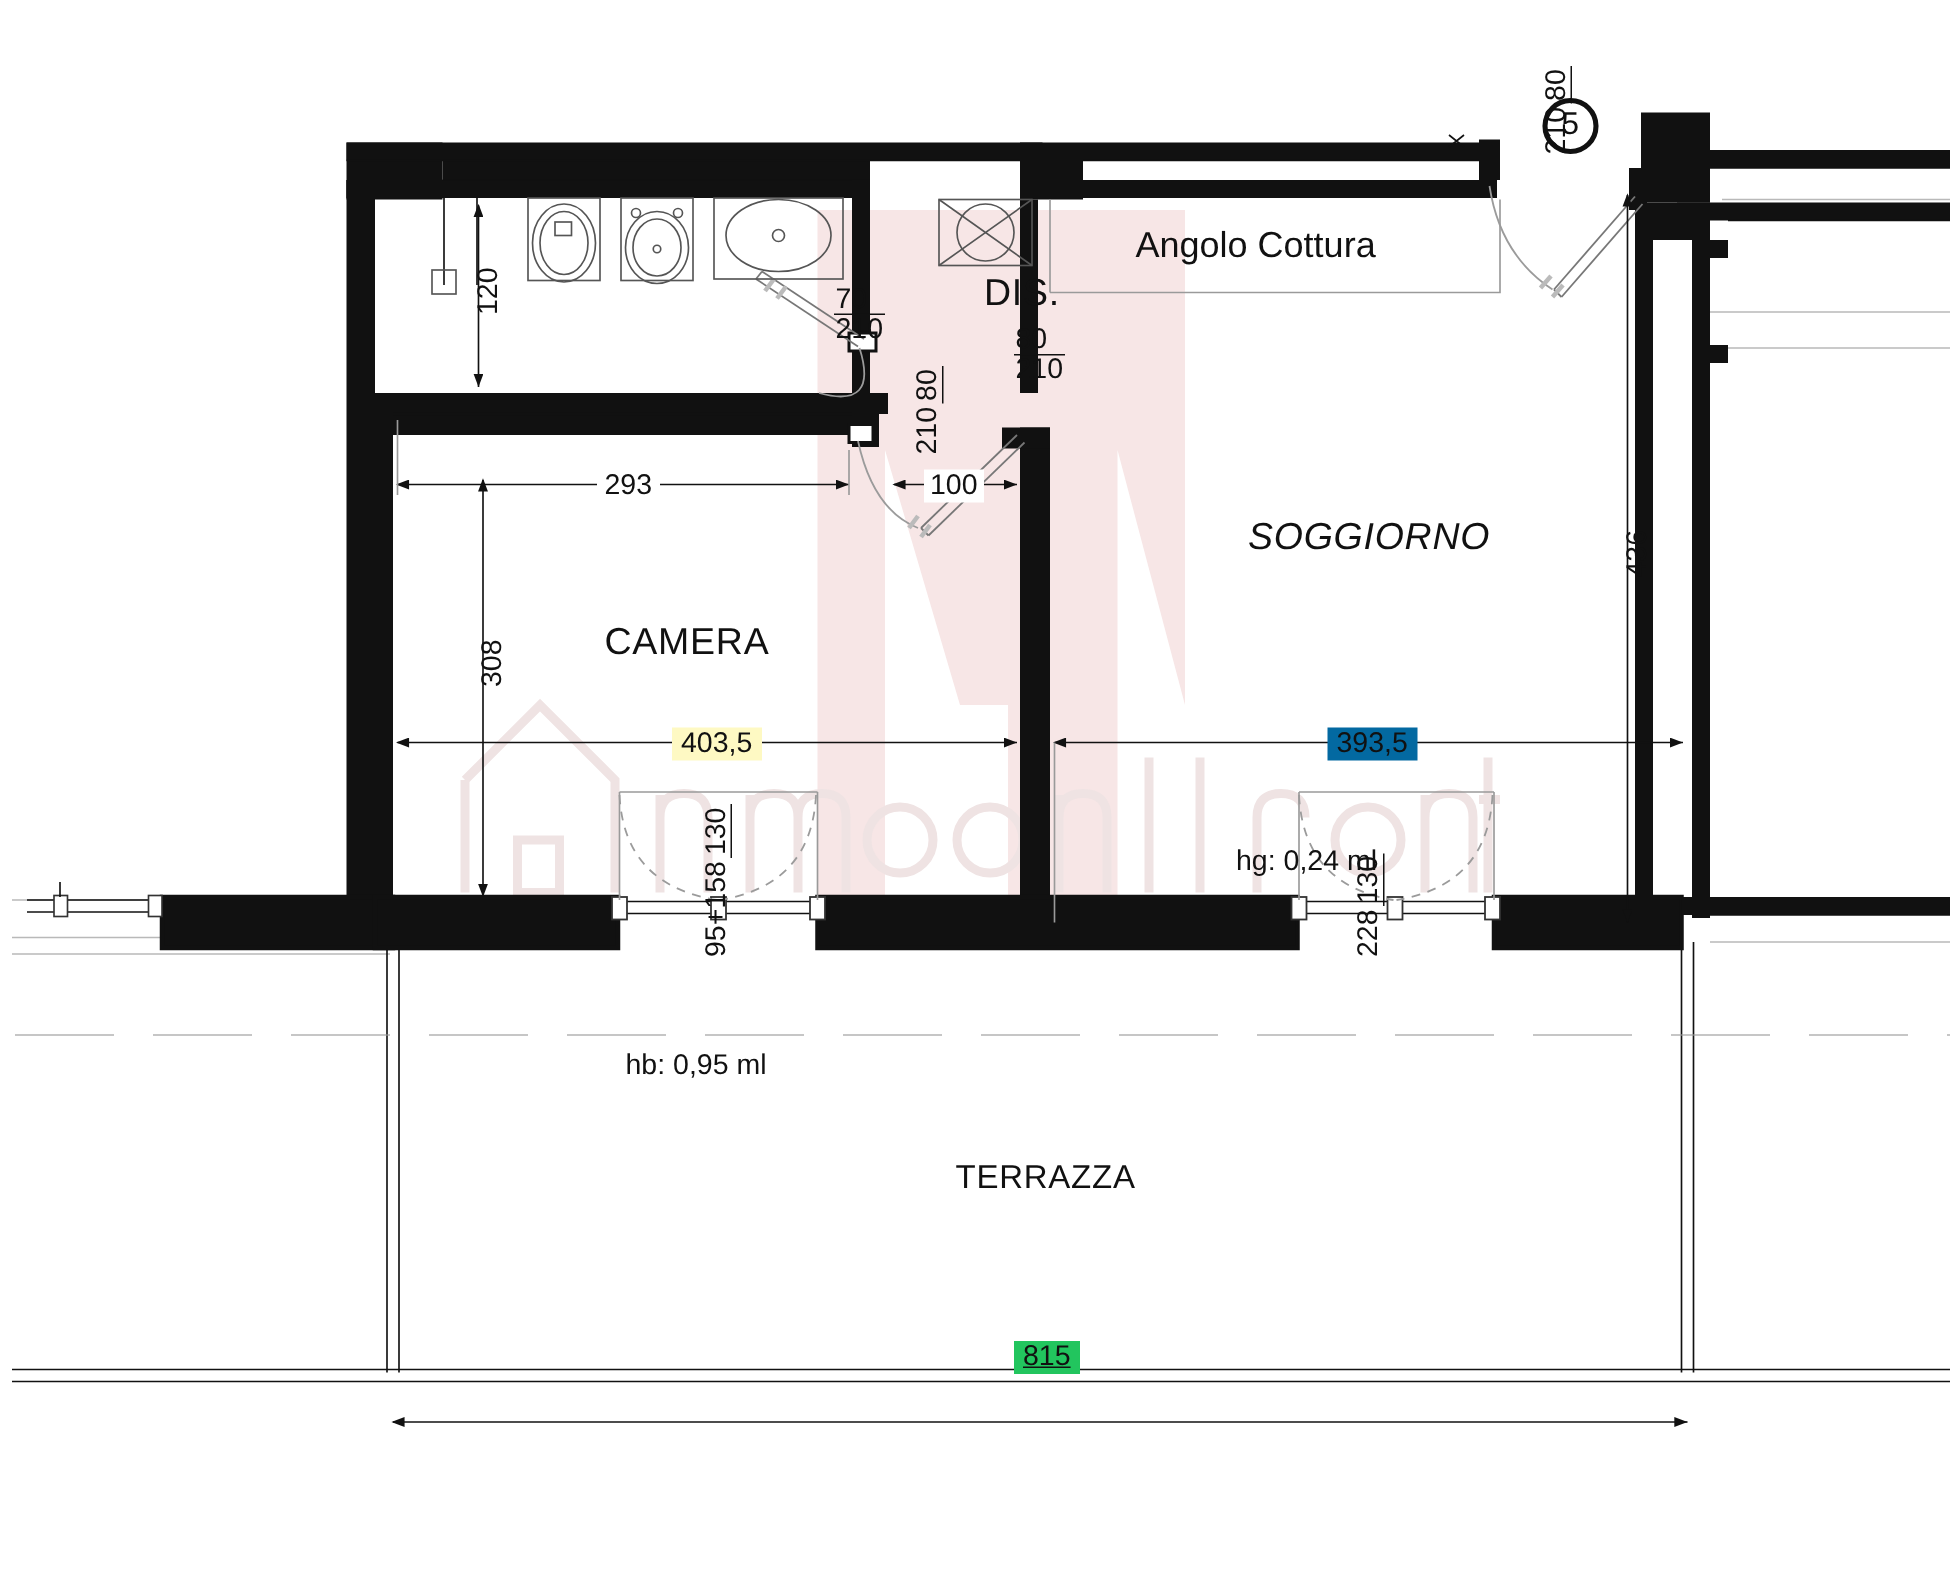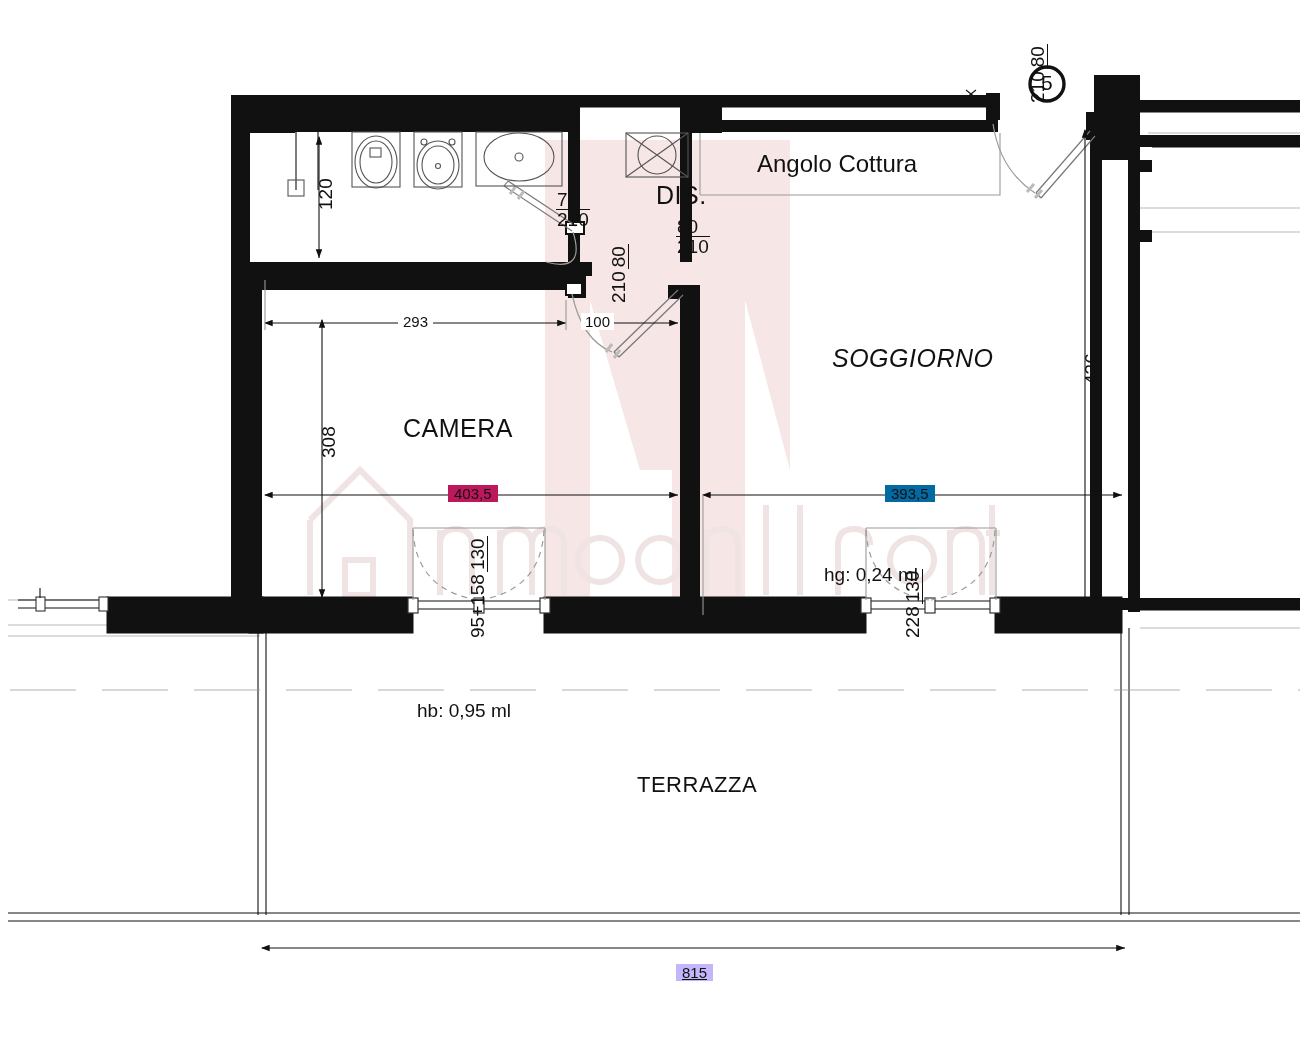--- a/index.html
+++ b/index.html
@@ -2,21 +2,21 @@
 <html><head>
 <meta charset="utf-8">
 <style>
   html,body{margin:0;padding:0;background:#ffffff;}
   body{width:1305px;height:1050px;position:relative;overflow:hidden;
        font-family:"Liberation Sans", sans-serif;color:#111;}
   #plan{position:absolute;left:0;top:0;width:1305px;height:1050px;}
   .lbl{position:absolute;white-space:nowrap;color:#111;}
   .room{font-size:25px;letter-spacing:.5px;}
   .roomsm{font-size:24px;}
-  .dim{font-size:15px;}
+  .dim{font-size:19px;}
   .dimv{font-size:19px;transform:rotate(-90deg);transform-origin:0 0;}
   .frac{position:absolute;text-align:left;line-height:1.0;font-size:19px;}
   .frac .t{display:block;border-bottom:1.6px solid #111;padding:0 1px;}
   .frac .b{display:block;padding:0 1px;}
   .fracv{position:absolute;transform:rotate(-90deg);transform-origin:0 0;}
   .note{font-size:19px;}
 </style>
 </head>
 <body>
 
@@ -304,31 +304,31 @@
 <div class="lbl roomsm" style="left:757px;top:150px;">Angolo Cottura</div>
 
 <div class="lbl room" style="left:637px;top:772px;font-size:22px;">TERRAZZA</div>
 
 <div class="lbl" style="left:1041px;top:71px;font-size:21px;">5</div>
 
 <div class="lbl dimv" style="left:315px;top:210px;">120</div>
 
 <div class="lbl dim" style="left:398px;top:313px;background:#fff;padding:0 5px;">293</div>
 
-<div class="lbl dim" style="left:581px;top:313px;background:#fff;padding:0 4px;">100</div>
+<div class="lbl dim" style="left:616px;top:313px;background:#fff;padding:0 4px;">100</div>
 
 <div class="lbl dimv" style="left:318px;top:458px;">308</div>
 
-<div class="lbl dim" style="left:448px;top:485px;background:#be185d;padding:0 6px;">403,5</div>
+<div class="lbl dim" style="left:448px;top:485px;background:#fef9c3;padding:0 6px;">403,5</div>
 
 <div class="lbl dim" style="left:885px;top:485px;background:#0369a1;padding:0 6px;">393,5</div>
 
 <div class="lbl dimv" style="left:1081px;top:385px;">436</div>
 
-<div class="lbl dim" style="left:676px;top:964px;background:#c4b5fd;padding:0 6px;text-decoration:underline;">815</div>
+<div class="lbl dim" style="left:676px;top:894px;background:#22c55e;padding:0 6px;text-decoration:underline;">815</div>
 
 <div class="frac" style="left:556px;top:190px;">
   <span class="t">70</span>
   <span class="b">210</span>
 </div>
 
 <div class="frac" style="left:676px;top:217px;">
   <span class="t">80</span>
   <span class="b">210</span>
 </div>

